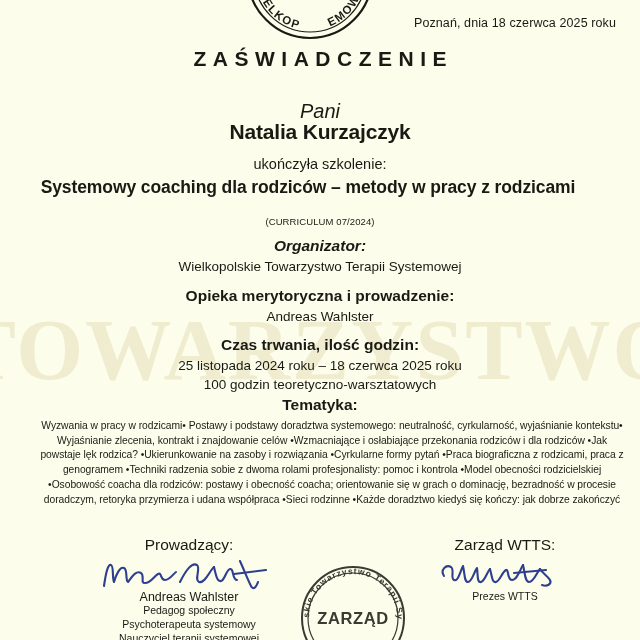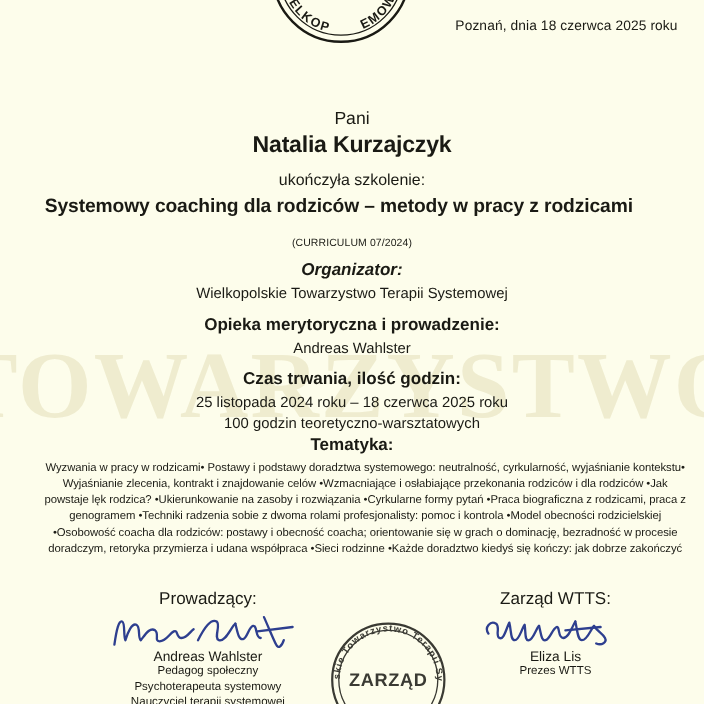--- a/index.html
+++ b/index.html
@@ -86,21 +86,21 @@
     text-indent: 6.5px;
   }
 
   .block {
     position: absolute;
     left: 0;
     width: 640px;
     text-align: center;
   }
 
-  .salutation { top: 100px; font-size: 16px; }
+  .salutation { top: 100px; font-size: 20px; font-style: italic; }
 
   .recipient {
     top: 120px;
     font-size: 21px;
     font-weight: 700;
     letter-spacing: -0.2px;
   }
 
   .completed { top: 156px; font-size: 14.5px; }
 
@@ -214,20 +214,21 @@
     </text>
     <text font-family="'Liberation Sans', sans-serif" font-size="11.5" font-weight="700" fill="#1a1a14" letter-spacing="1.4">
       <textPath href="#arcBottom" startOffset="62%">EMOWEJ</textPath>
     </text>
   </svg>
 
   <div class="doc">
 
     <div class="date-line">Poznań, dnia 18 czerwca 2025 roku</div>
 
+    <div class="main-title">ZAŚWIADCZENIE</div>
 
     <div class="block salutation">Pani</div>
 
     <div class="block recipient">Natalia Kurzajczyk</div>
 
     <div class="block completed">ukończyła szkolenie:</div>
 
     <div class="block course-title">Systemowy coaching dla rodziców – metody w pracy z rodzicami</div>
 
     <div class="block curriculum">(CURRICULUM 07/2024)</div>
@@ -276,21 +277,20 @@
       <svg class="sig-scribble" width="150" height="34" viewBox="0 0 150 34">
         <g fill="none" stroke="#2e3f8f" stroke-width="2.1" stroke-linecap="round" stroke-linejoin="round">
           <path d="M14 20 C10 14, 16 8, 21 11 C25 14, 20 22, 24 24 C28 26, 30 16, 33 10
                    C35 18, 34 26, 38 26 C42 26, 44 16, 47 12 C48 20, 47 27, 51 26 C55 25, 57 16, 60 13"></path>
           <path d="M60 13 C62 20, 62 27, 66 26 C70 25, 72 16, 76 14 C79 13, 77 24, 82 24 C87 24, 90 14, 93 9"></path>
           <path d="M93 9 C95 17, 95 26, 99 26 C104 26, 107 16, 110 13"></path>
           <path d="M110 13 C113 18, 118 20, 120 24 C122 28, 117 31, 112 29"></path>
           <path d="M84 17 L116 14"></path>
         </g>
       </svg>
-      <div class="sig-name">Eliza Lis</div>
       <div class="sig-role">
         <div>Prezes WTTS</div>
       </div>
     </div>
   </div>
 
   <svg class="stamp" viewBox="0 0 112 112">
     <defs>
       <path id="stampArcTop" d="M 12,56 A 44,44 0 0 1 100,56"></path>
       <path id="stampArcBottom" d="M 16,56 A 40,40 0 0 0 96,56"></path>

